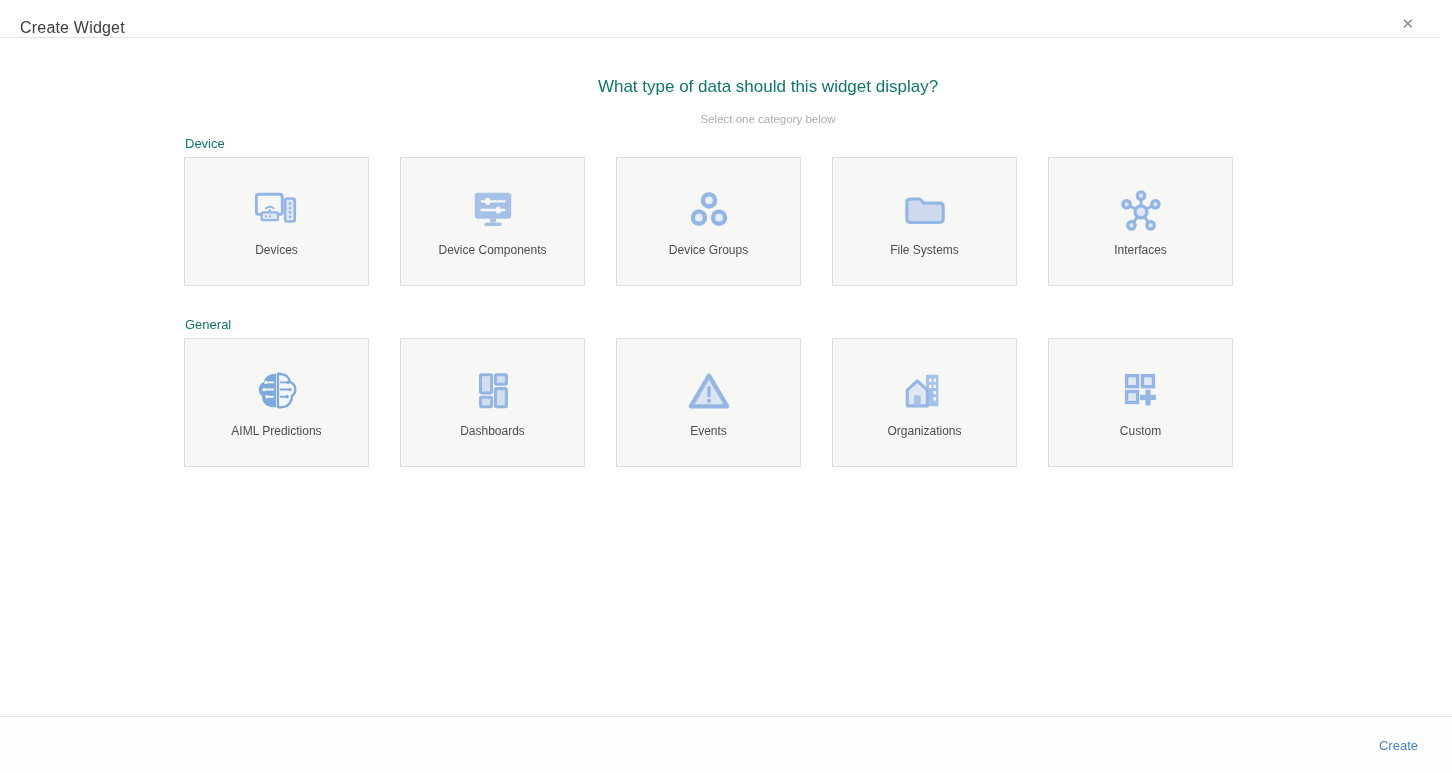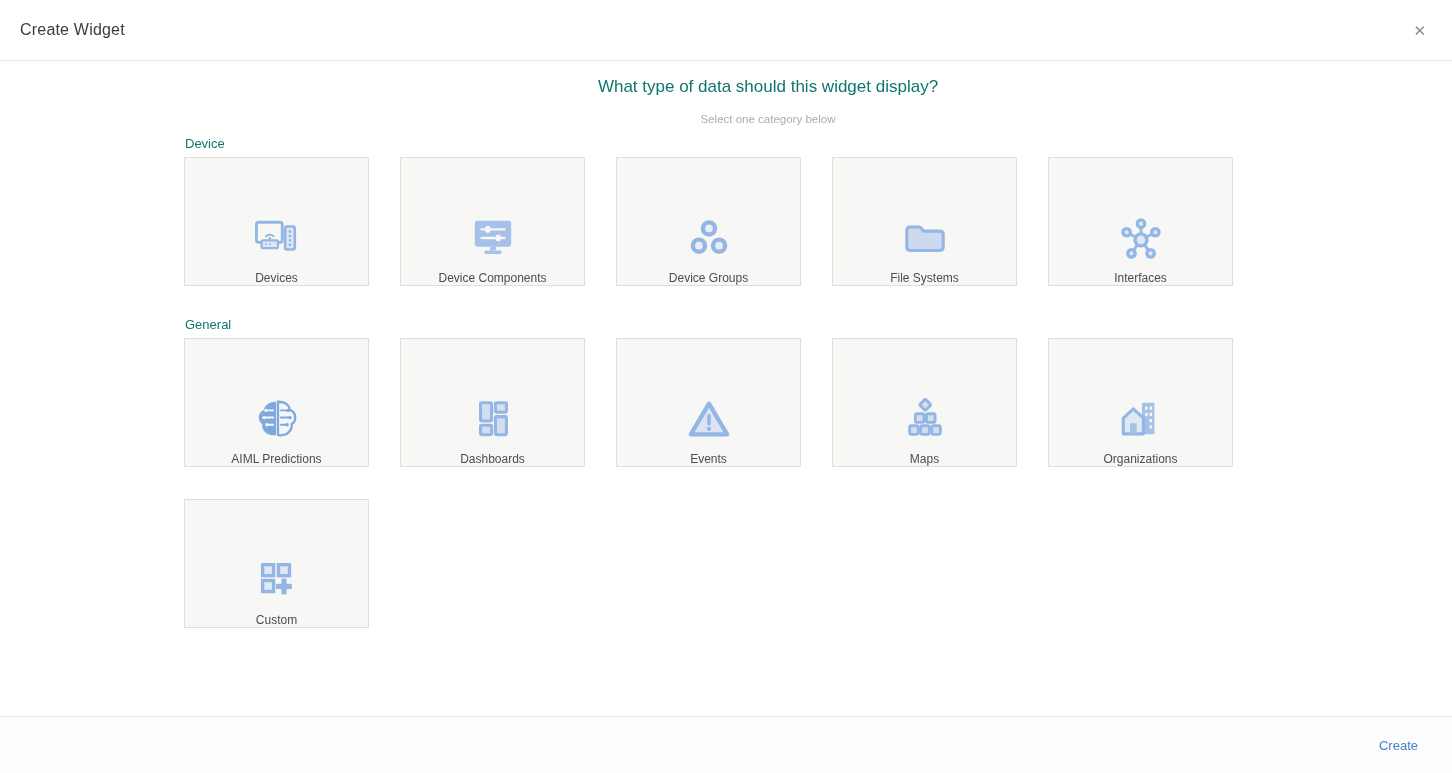--- a/index.html
+++ b/index.html
@@ -1,40 +1,40 @@
 <!DOCTYPE html>
 <html><head>
 <meta charset="utf-8">
 <style>
   * { margin:0; padding:0; box-sizing:border-box; }
   html,body { width:1452px; height:773px; background:#ffffff; overflow:hidden;
               font-family:"Liberation Sans", sans-serif; }
   .dialog { position:relative; width:1452px; height:773px; background:#fff; }
 
   
-  .hdr { position:absolute; top:0; left:0; right:0; height:61px; background:#fff;
-         border-bottom:1px solid #e4e4e2; display:flex; align-items:center; padding:0 20px; }
+  .hdr { position:absolute; top:0; left:0; right:12px; height:38px; background:#fff;
+         border-bottom:1px solid #e4e4e2; display:flex; align-items:flex-end; padding:0 20px; }
   .hdr-title { font-size:16px; color:#3c3c3c; letter-spacing:.2px; }
   .hdr-close { margin-left:auto; color:#8a8a8a; font-size:15px; line-height:1; cursor:pointer;
                padding:6px 6px; }
 
   
   .bodyarea { position:absolute; top:46px; left:0; right:0; bottom:57px; overflow:hidden; }
 
   .question { margin-top:31px; padding-left:84px; text-align:center; }
   .q-title { font-size:17px; color:#0f766e; }
   .q-sub   { margin-top:16px; font-size:11.5px; color:#acacac; }
 
   .content { margin:11px 0 0 184px; width:1049px; }
   .sec-label { font-size:13px; color:#0f766e; margin:0 0 6px 1px; }
   .sec-label.second { margin-top:31px; }
 
   .grid { display:flex; flex-wrap:wrap; gap:32px 31px; width:1049px; }
   .card { width:185px; height:129px; background:#f7f7f6; border:1px solid #dededb;
-          display:flex; flex-direction:column; align-items:center; justify-content:flex-end;
+          display:flex; flex-direction:column; align-items:center; justify-content:center;
           cursor:pointer; }
   .card .ic { height:48px; display:flex; align-items:center; justify-content:center;
               margin-bottom:9px; }
   .card .lbl { font-size:12px; color:#4d4d4d; }
 
   
   .ftr { position:absolute; left:0; right:0; bottom:0; height:57px; background:#fdfdfd;
          border-top:1px solid #e4e4e2; display:flex; align-items:center;
          justify-content:flex-end; padding-right:34px; }
   .cancel { color:#4a82c8; font-size:13px; cursor:pointer; }
@@ -184,35 +184,20 @@
           <span class="ic">
             <svg width="46" height="42" viewBox="0 0 48 42">
               <path d="M24 5 L43 37 H5 Z" fill="#dce4f3" stroke="#94b6e4" stroke-width="4.4" stroke-linejoin="round"></path>
               <line x1="24" y1="17.5" x2="24" y2="26" stroke="#94b6e4" stroke-width="3.6" stroke-linecap="round"></line>
               <circle cx="24" cy="31.3" r="2.2" fill="#94b6e4"></circle>
             </svg>
           </span>
           <span class="lbl">Events</span>
         </div>
 
-        <div class="card">
-          <span class="ic">
-            <svg width="46" height="44" viewBox="0 0 48 44">
-              <g fill="#d3deef" stroke="#94b6e4" stroke-width="3">
-                <rect x="20" y="3" width="8.5" height="8.5" rx="1.5" transform="rotate(45 24.25 7.25)"></rect>
-                <rect x="14" y="16.5" width="9" height="9" rx="1.8"></rect>
-                <rect x="25.5" y="16.5" width="9" height="9" rx="1.8"></rect>
-                <rect x="8" y="29" width="9" height="9" rx="1.8"></rect>
-                <rect x="19.5" y="29" width="9" height="9" rx="1.8"></rect>
-                <rect x="31" y="29" width="9" height="9" rx="1.8"></rect>
-              </g>
-            </svg>
-          </span>
-          <span class="lbl">Maps</span>
-        </div>
 
         <div class="card">
           <span class="ic">
             <svg width="46" height="42" viewBox="0 0 48 42">
               <rect x="25" y="4" width="13" height="33" rx="1" fill="#a6c1e8"></rect>
               <g fill="#f7f7f6">
                 <rect x="28.3" y="8" width="2.6" height="3.4"></rect>
                 <rect x="33" y="8" width="2.6" height="3.4"></rect>
                 <rect x="28.3" y="14.5" width="2.6" height="3.4"></rect>
                 <rect x="33" y="14.5" width="2.6" height="3.4"></rect>

